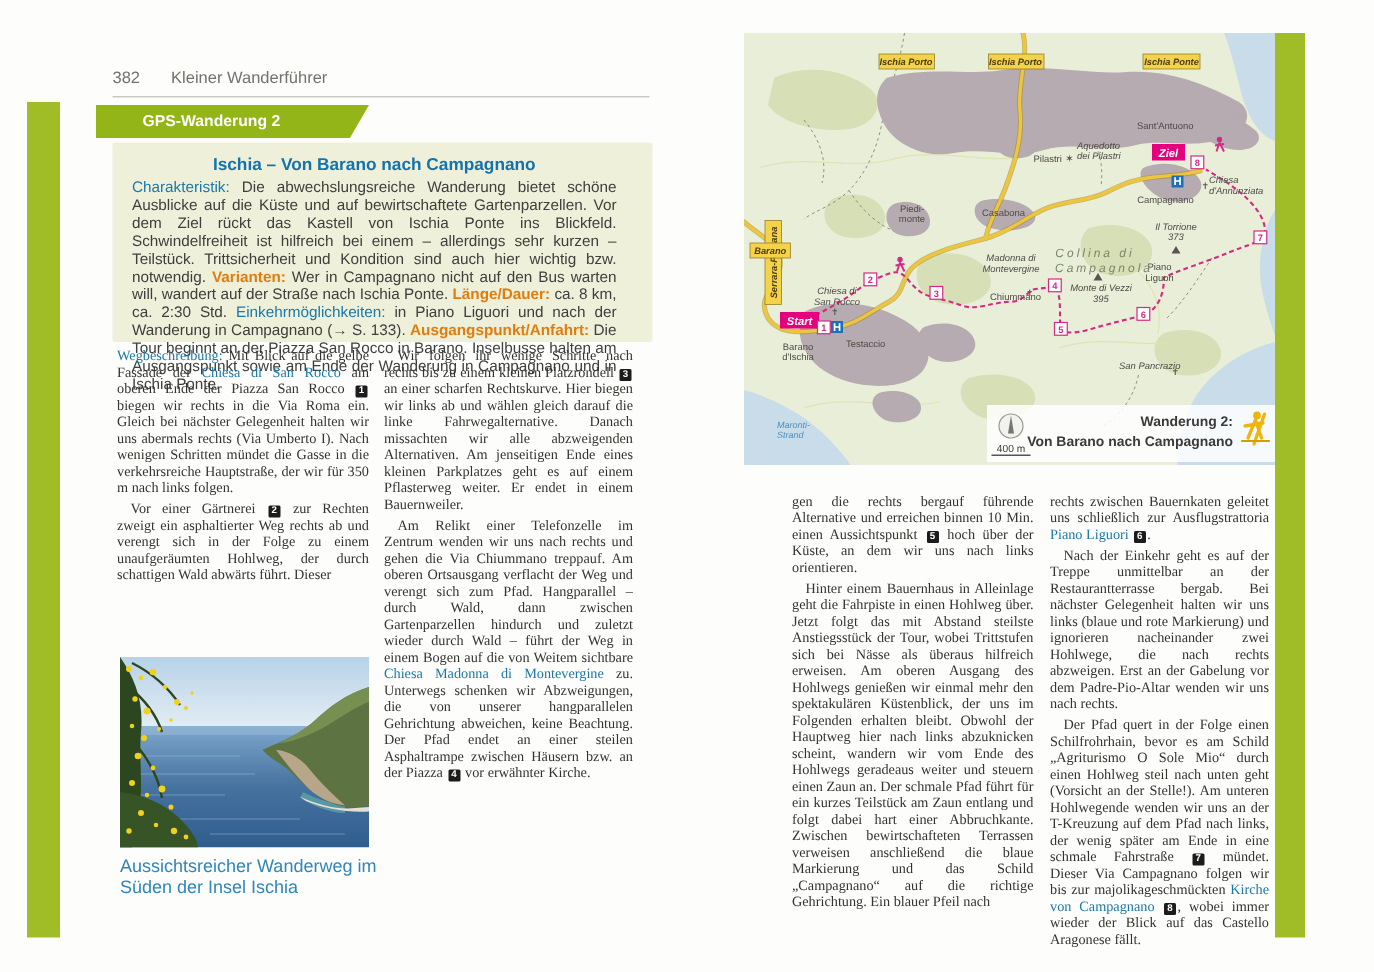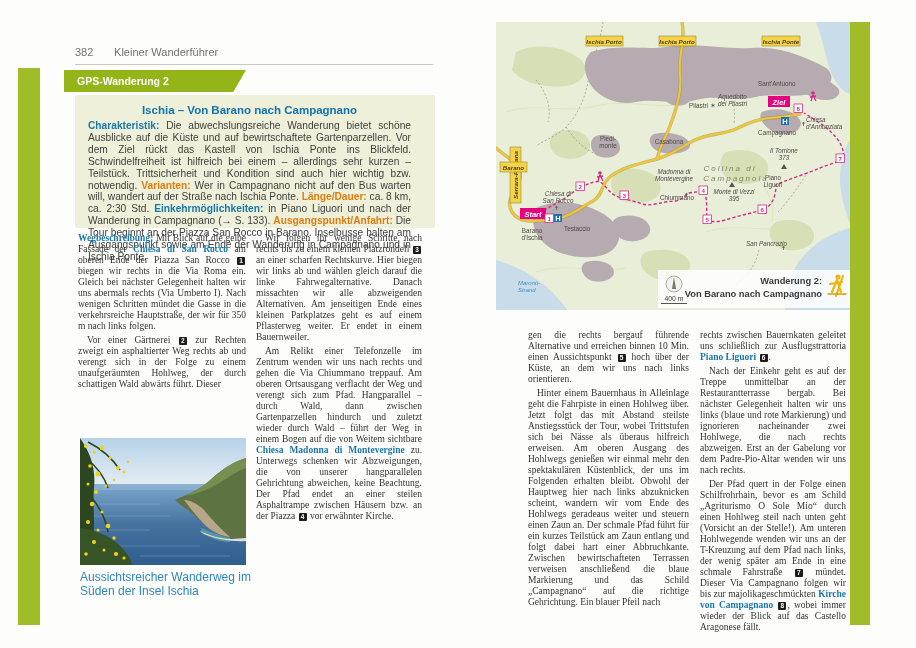--- a/index.html
+++ b/index.html
@@ -12,34 +12,34 @@
   .abs{position:absolute;}
   
   .green-bar{background:#a0bd28;}
   #bar-left{left:18px;top:68px;width:22px;height:557px;}
   #bar-right{left:850px;top:22px;width:20px;height:603px;}
   #header-left{left:75px;top:46px;width:358px;height:18px;
     border-bottom:1.5px solid #c9c9c3;color:#72726c;font-size:11px;}
   #header-left .pnum{display:inline-block;width:36px;}
   #tab{left:64px;top:70px;width:182px;height:22px;background:#93b517;
     clip-path:polygon(0 0,100% 0,93% 100%,0 100%);
-    color:#fff;font-weight:bold;font-size:10.5px;line-height:22px;padding-left:13px;box-sizing:border-box;}
+    color:#fff;font-weight:bold;font-size:10.5px;line-height:22px;padding-left:31px;box-sizing:border-box;}
   #infobox{left:75px;top:95px;width:360px;height:133px;background:#eef0da;
     border-radius:2px;box-sizing:border-box;padding:9px 24px 8px 13px;}
   #infobox .ib-title{color:#1273ae;font-weight:bold;font-size:11.5px;text-align:center;margin:0 0 4px 0;}
   #infobox .rich{font-size:10.2px;line-height:11.9px;text-align:justify;color:#3e3e3c;}
   
   .col{font-family:"Liberation Serif",serif;font-size:9.5px;line-height:11px;color:#33332f;}
   .para{margin:0 0 3px 0;text-align:justify;}
   .para.indent{text-indent:9px;}
   #l-col1{left:78px;top:233px;width:168px;}
   #l-col2{left:256px;top:233px;width:166px;}
   #r-col1{left:528px;top:330px;width:161px;}
   #r-col2{left:700px;top:330px;width:146px;}
-  .seg-lead-blue,.seg-place{color:#1a78a8;font-weight:bold;}
+  .seg-lead-blue,.seg-place{color:#1a78a8;font-weight:normal;}
   .seg-lead-orange{color:#e07d10;font-weight:bold;margin-top:26px;}
   .seg-marker{display:inline-block;background:#1c1c1c;color:#fff;
     font-family:"Liberation Sans",sans-serif;font-size:6.5px;font-weight:bold;
     width:8px;height:8px;line-height:8.5px;text-align:center;border-radius:1px;
     margin:0 1px;vertical-align:0.5px;text-indent:0;}
   #photo{left:80px;top:438px;width:166px;height:127px;}
   #photo-caption{left:80px;top:571px;width:190px;color:#2e86ba;font-size:12px;line-height:13.5px;}
   
   #map{left:496px;top:22px;width:354px;height:288px;}
   #map text{font-family:"Liberation Sans",sans-serif;}

